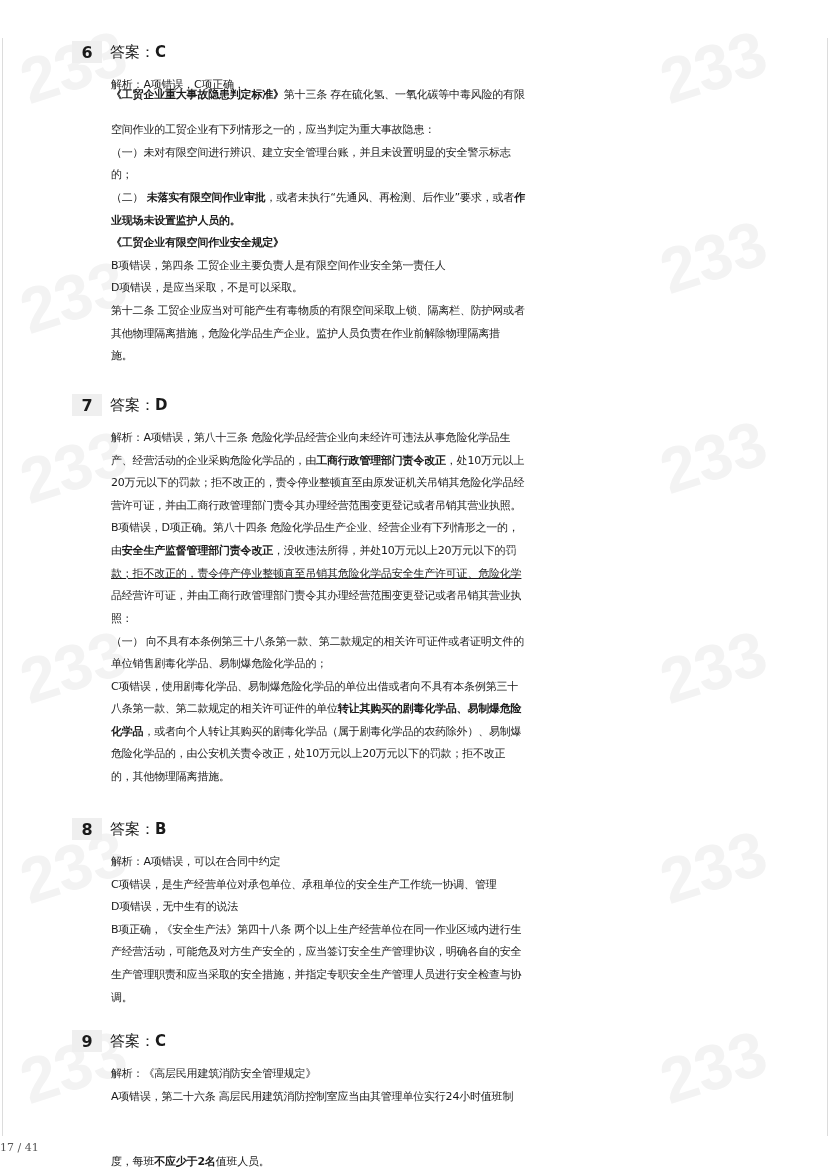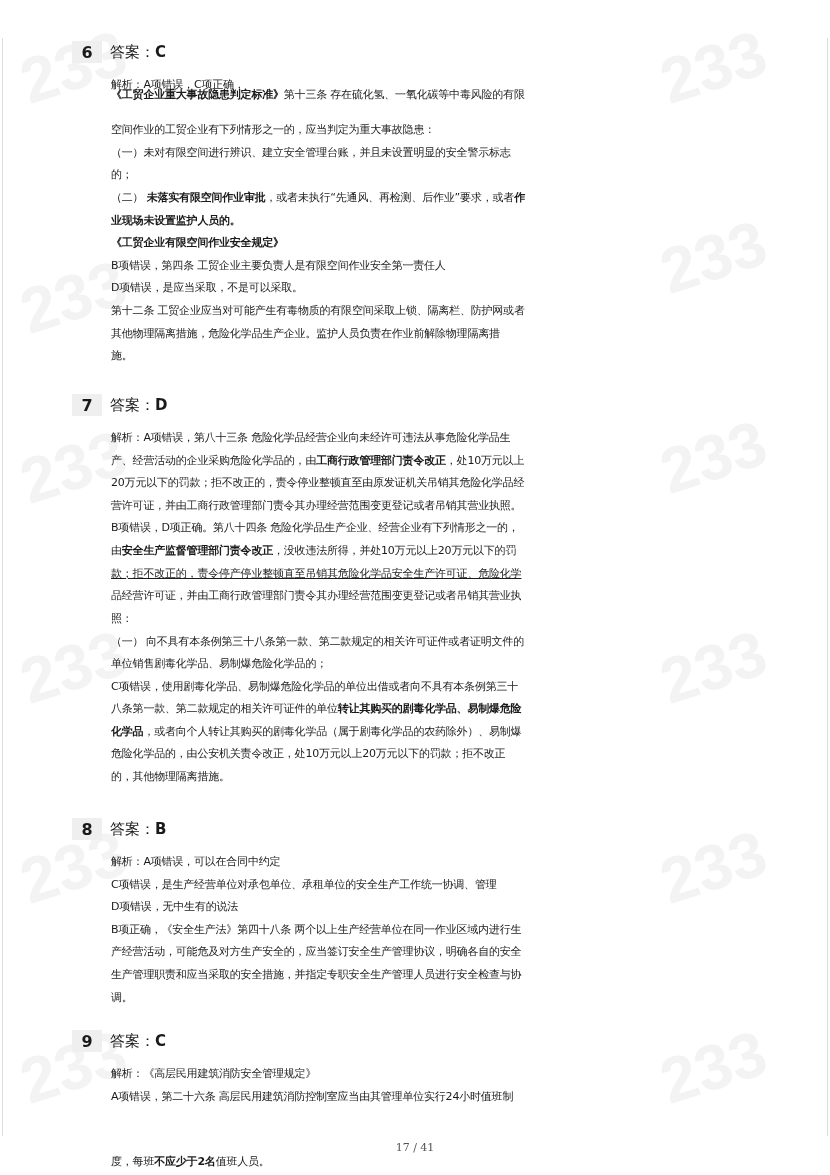--- a/index.html
+++ b/index.html
@@ -8,21 +8,21 @@
   .page { position:absolute; left:2px; top:38px; width:824px; height:1098px;
           border-left:1px solid #dcdcdc; border-right:1px solid #dcdcdc; background:#fff; }
   .content { position:absolute; left:0; top:0; width:830px; }
   .qhead { position:absolute; left:72px; height:22px; display:flex; align-items:center; }
   .qnum { width:30px; height:22px; background:#efefef; font-weight:bold; font-size:16px;
           display:flex; align-items:center; justify-content:center; }
   .qans { margin-left:8px; font-size:15px;text-align:right; }
   .qans b { font-weight:bold; }
   .line { position:absolute; left:111px; font-size:11px; line-height:22px; white-space:nowrap; letter-spacing:-0.2px; }
   .line b { font-weight:bold; }
-  .footer { position:absolute; top:1141px; left:0; width:830px; text-align:center;
+  .footer { position:absolute; top:1141px; left:0; width:830px; text-align:left;
             font-family:"DejaVu Serif","Liberation Serif",serif; font-size:11px; color:#555; }
   .wm { position:absolute; font-size:64px; font-weight:bold; color:#f3f3f3; transform:rotate(-18deg);
         font-family:"Liberation Sans",sans-serif; pointer-events:none; }
 </style>
 </head>
 <body>
 
 <div class="page"></div>
 
 <div class="wm" style="left:20px;top:30px;">233</div>

